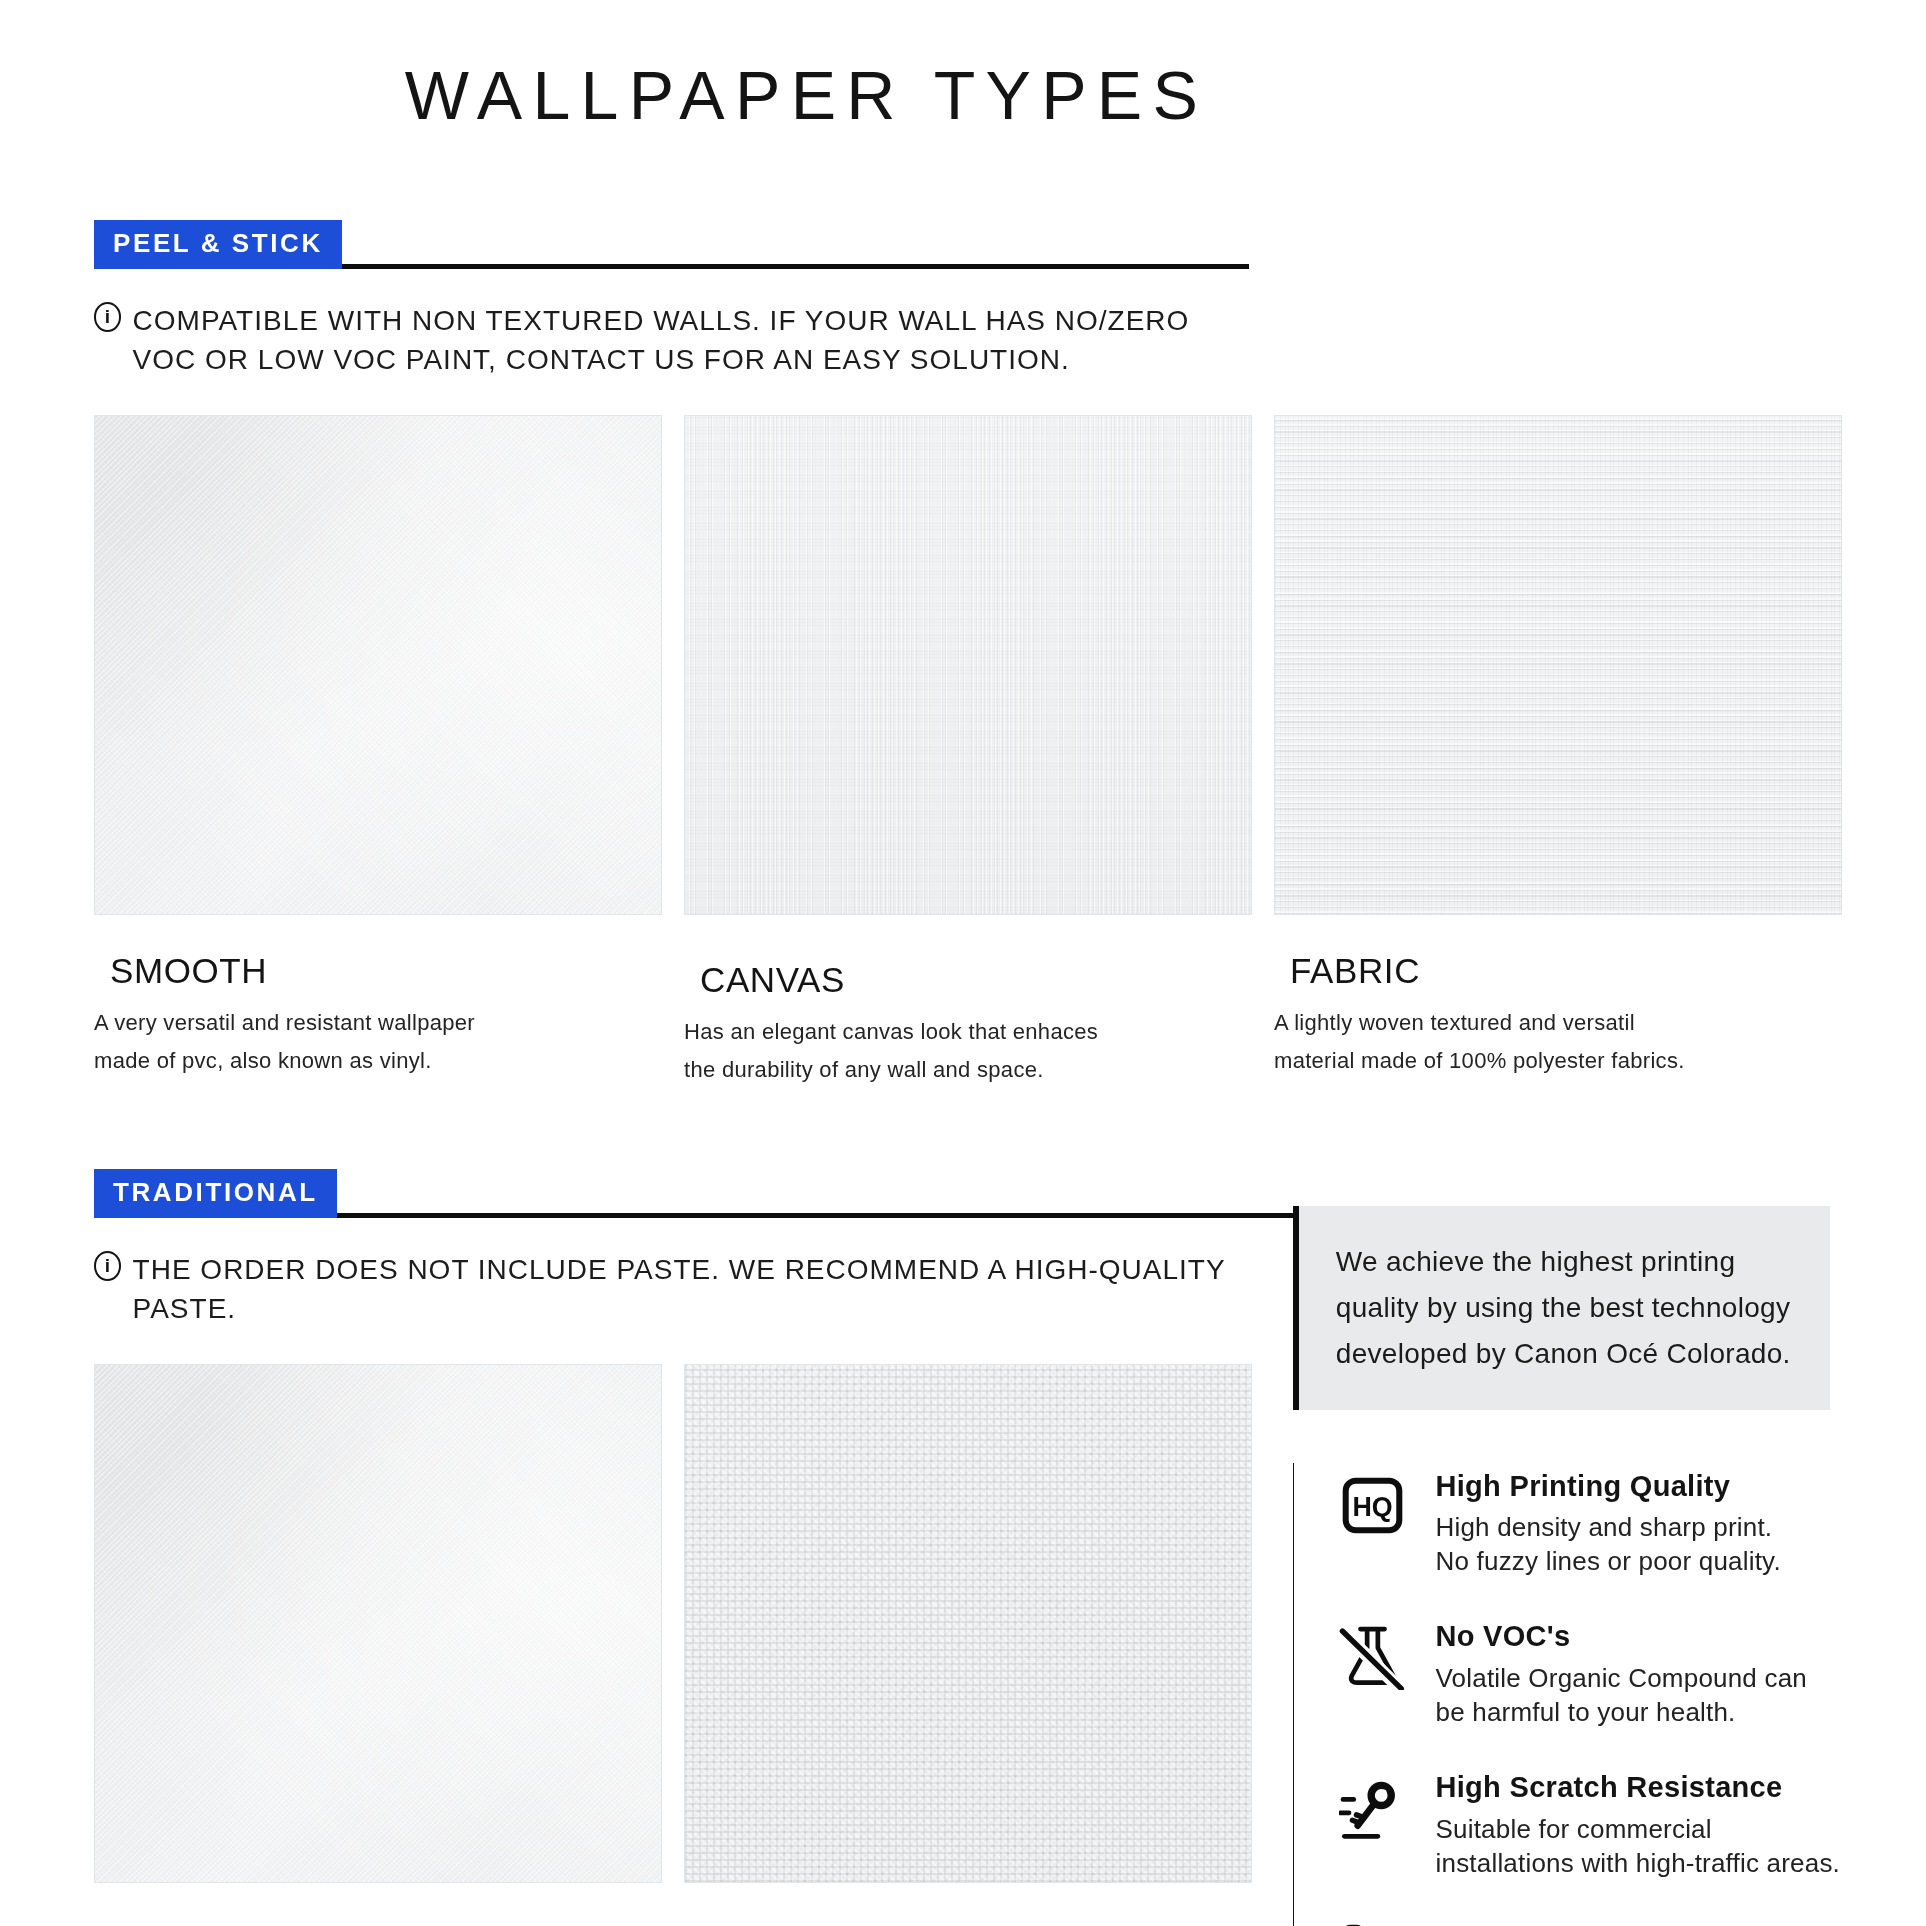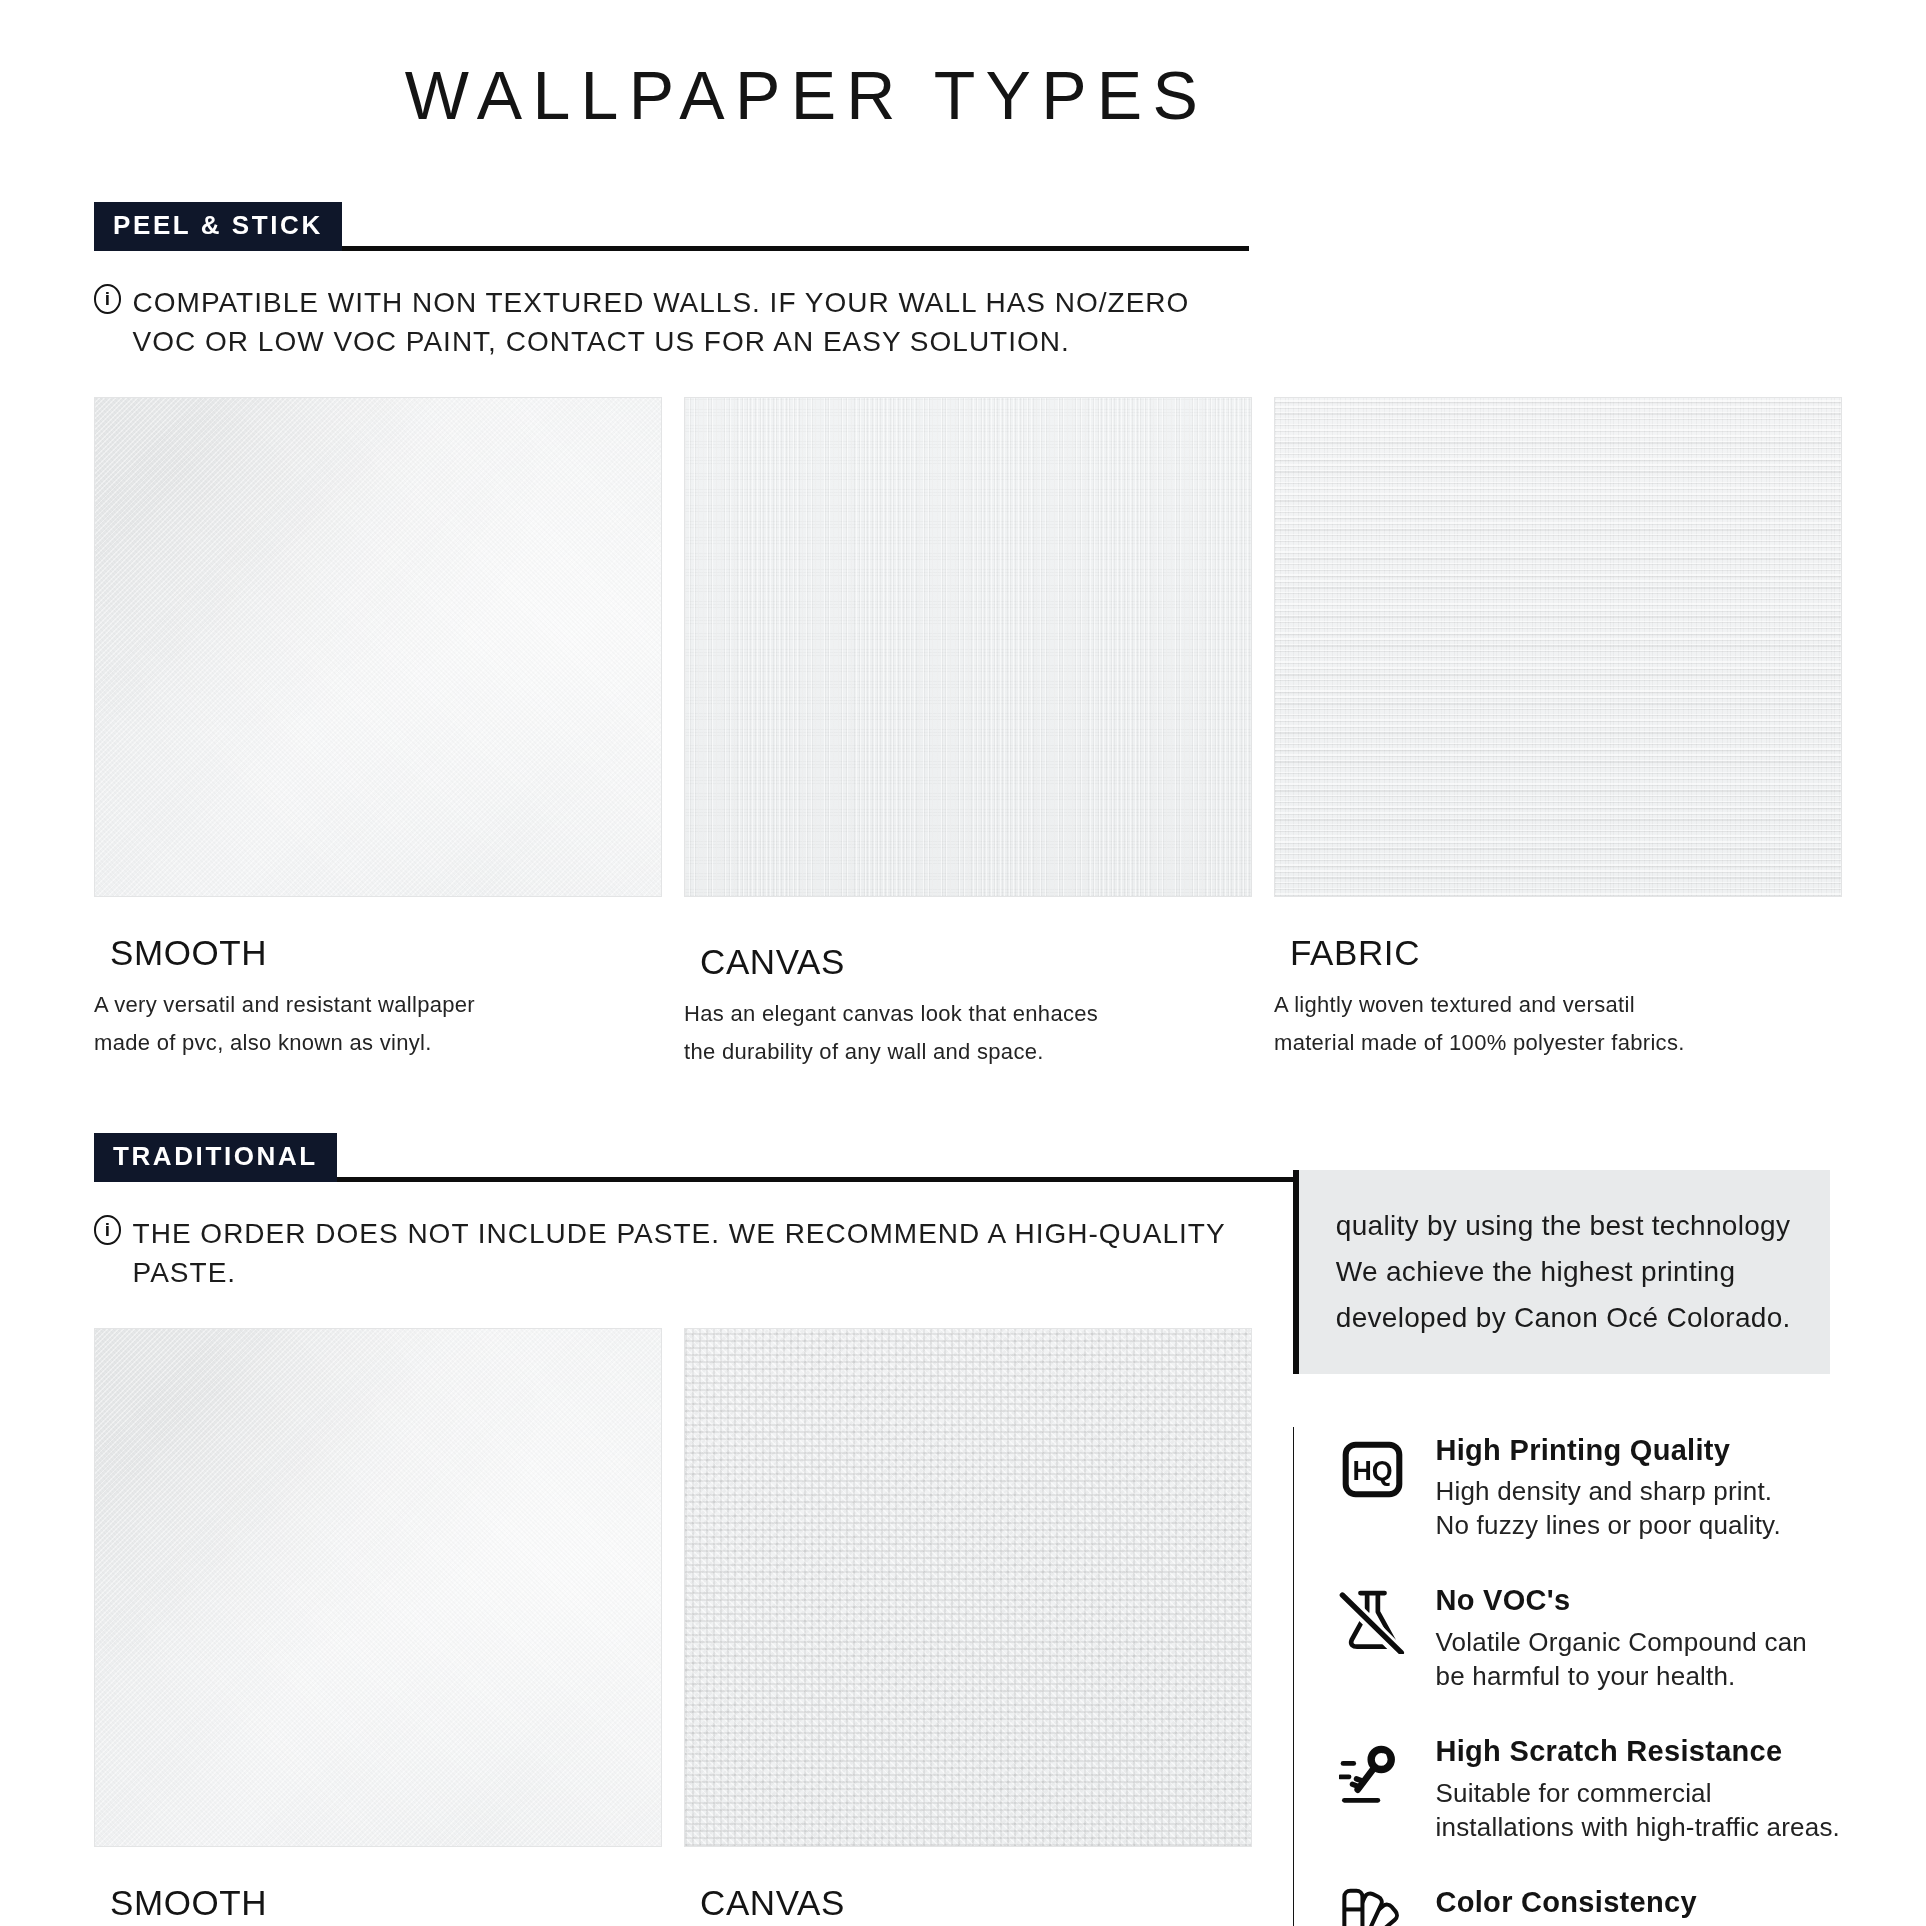--- a/index.html
+++ b/index.html
@@ -22,24 +22,25 @@
     font-weight:300;
     letter-spacing:10.3px;
     color:#141414;
     margin-bottom:68px;
     white-space:nowrap;
   }
 
   
   .section-head{ display:flex; align-items:flex-end; }
   .section-tag{
-    background:#0f172a; color:#ffffff;
+    background:#1d4ed8; color:#ffffff;
     font-size:26px; font-weight:700; letter-spacing:2.6px;
     padding:8.3px 19px 9.6px 19px;
     white-space:nowrap;
+    margin-top:18px;
   }
   .section-rule{ height:4.5px; background:#0d0d0d; }
   .rule-1{ width:907px; }
   .rule-2{ width:957px; }
 
   
   .note{ display:flex; align-items:flex-start; margin-top:32px; }
   .info-icon{
     flex:0 0 auto;
     width:27px; height:29.5px;
@@ -228,22 +229,22 @@
                 
               </div>
             </div>
           </div>
         </div>
 
         <div class="sidebar">
           <div class="quality-box">
             <div class="quality-bar"></div>
             <div class="quality-inner">
+              <span>We achieve the highest printing</span>
               <span>quality by using the best technology</span>
-              <span>We achieve the highest printing</span>
               <span>developed by Canon Océ Colorado.</span>
             </div>
           </div>
 
           <div class="features">
 
             <div class="feature">
               <div class="feature-icon">
                 <svg viewBox="0 0 100 100">
                   <rect x="10" y="13" width="80" height="74" rx="15" fill="none" stroke="#0d0d0d" stroke-width="9"></rect>

